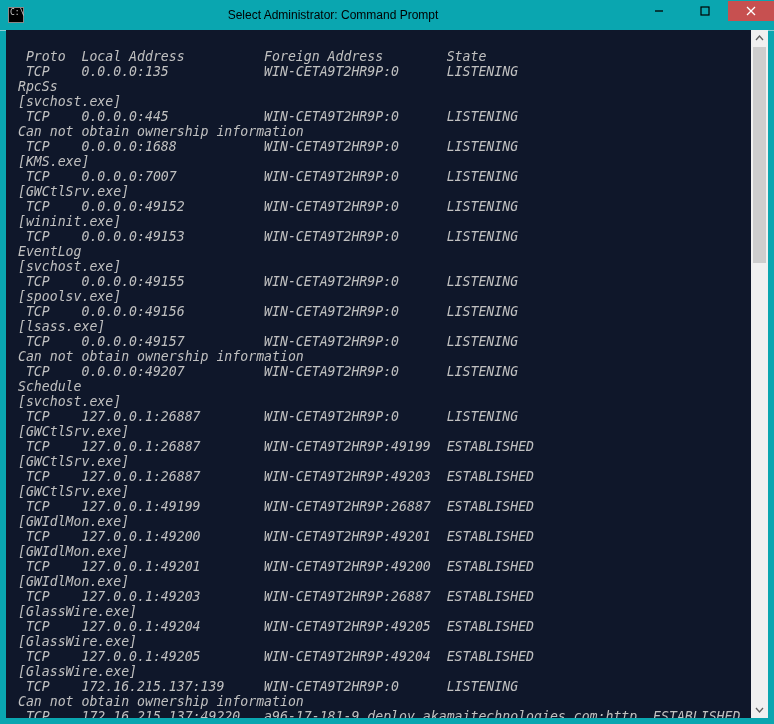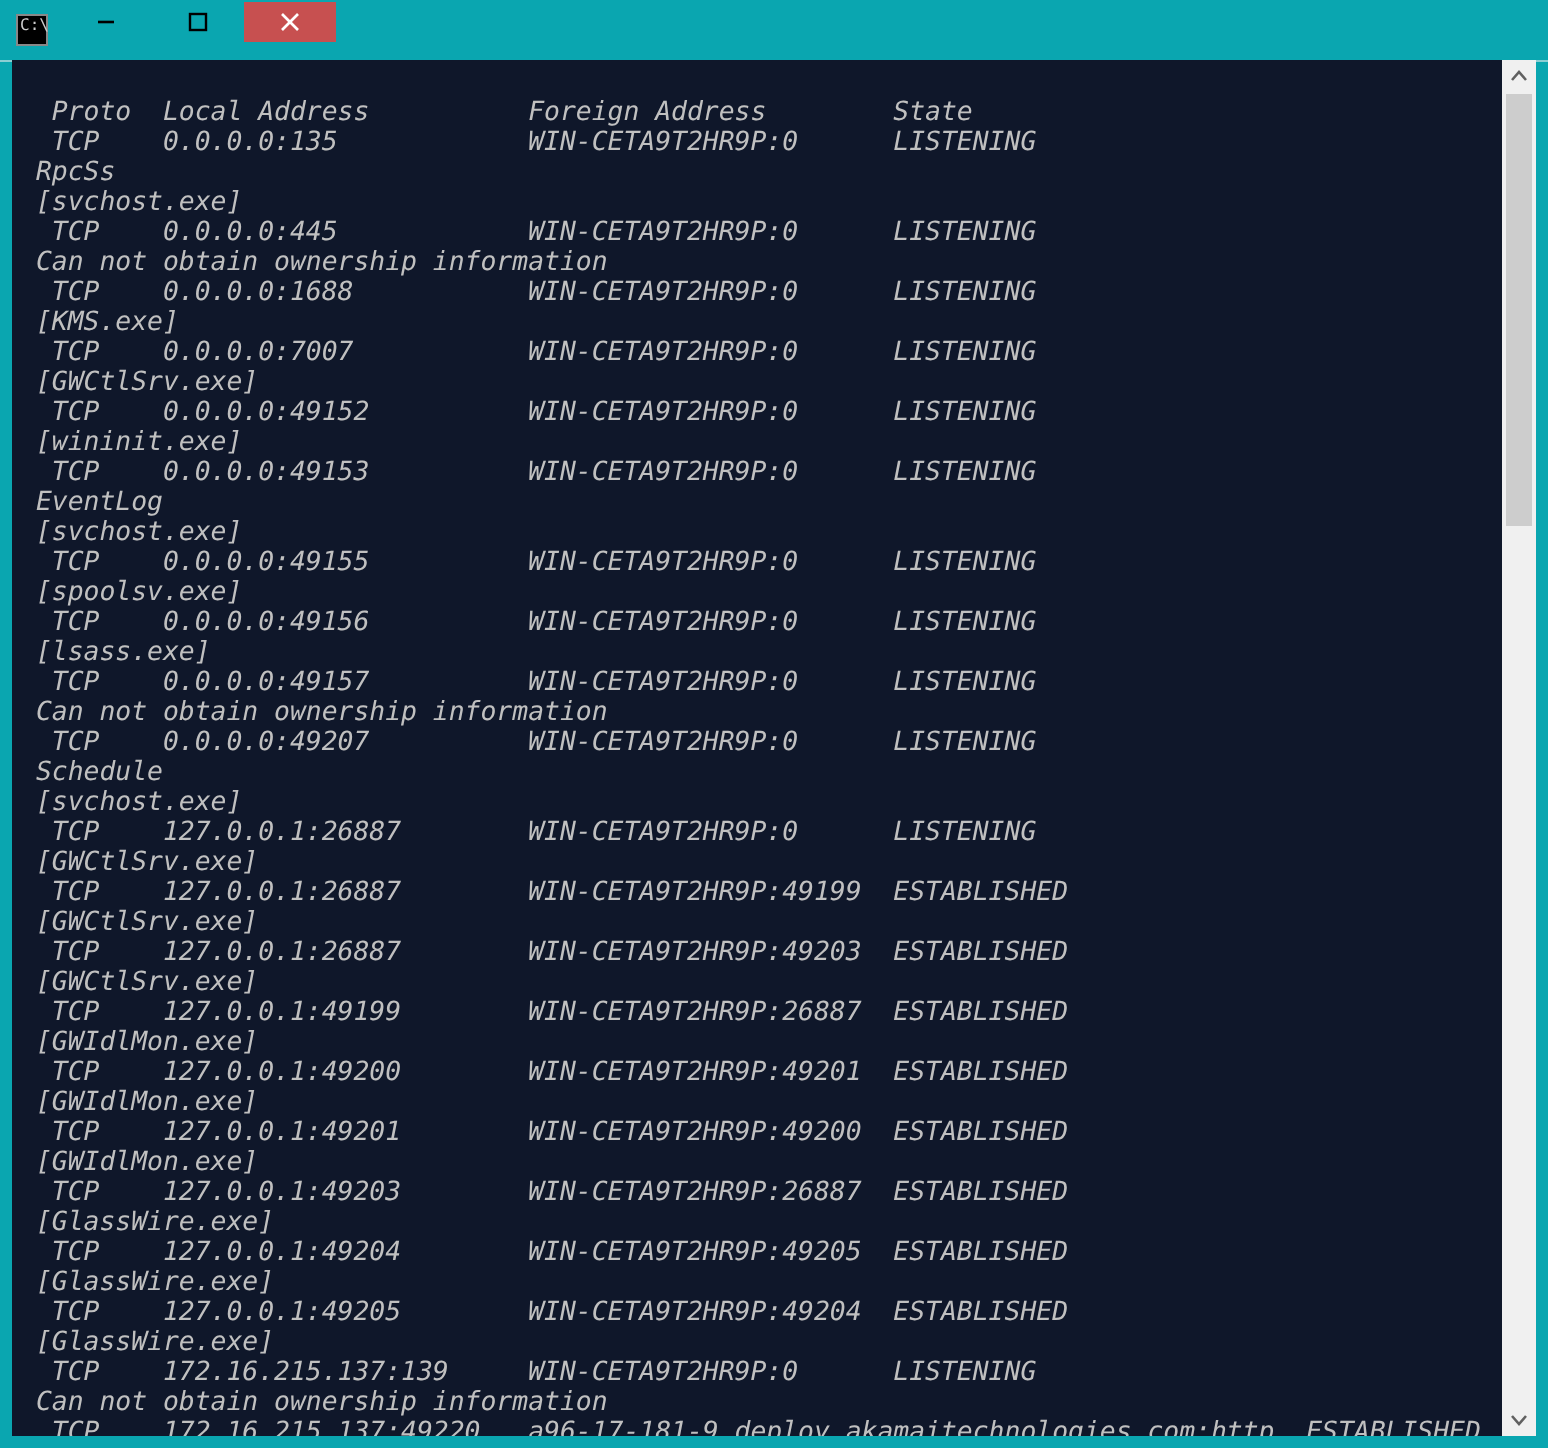--- a/index.html
+++ b/index.html
@@ -113,20 +113,21 @@
     height:33%;
     background:#cdcdcd;
   }
 </style>
 </head>
 <body>
 
 <div class="window">
   <div class="titlebar">
     <div class="icon">C:\</div>
+    <div class="title">Select Administrator: Command Prompt</div>
     <div class="win-controls">
       <div class="win-btn">
         <svg width="10" height="10">
             <line x1="1" y1="5" x2="9" y2="5" stroke="#000" stroke-width="1.3"></line>
           </svg>
       </div>
       <div class="win-btn">
         <svg width="10" height="10">
             <rect x="1" y="1" width="8" height="8" fill="none" stroke="#000" stroke-width="1.2"></rect>
           </svg>

